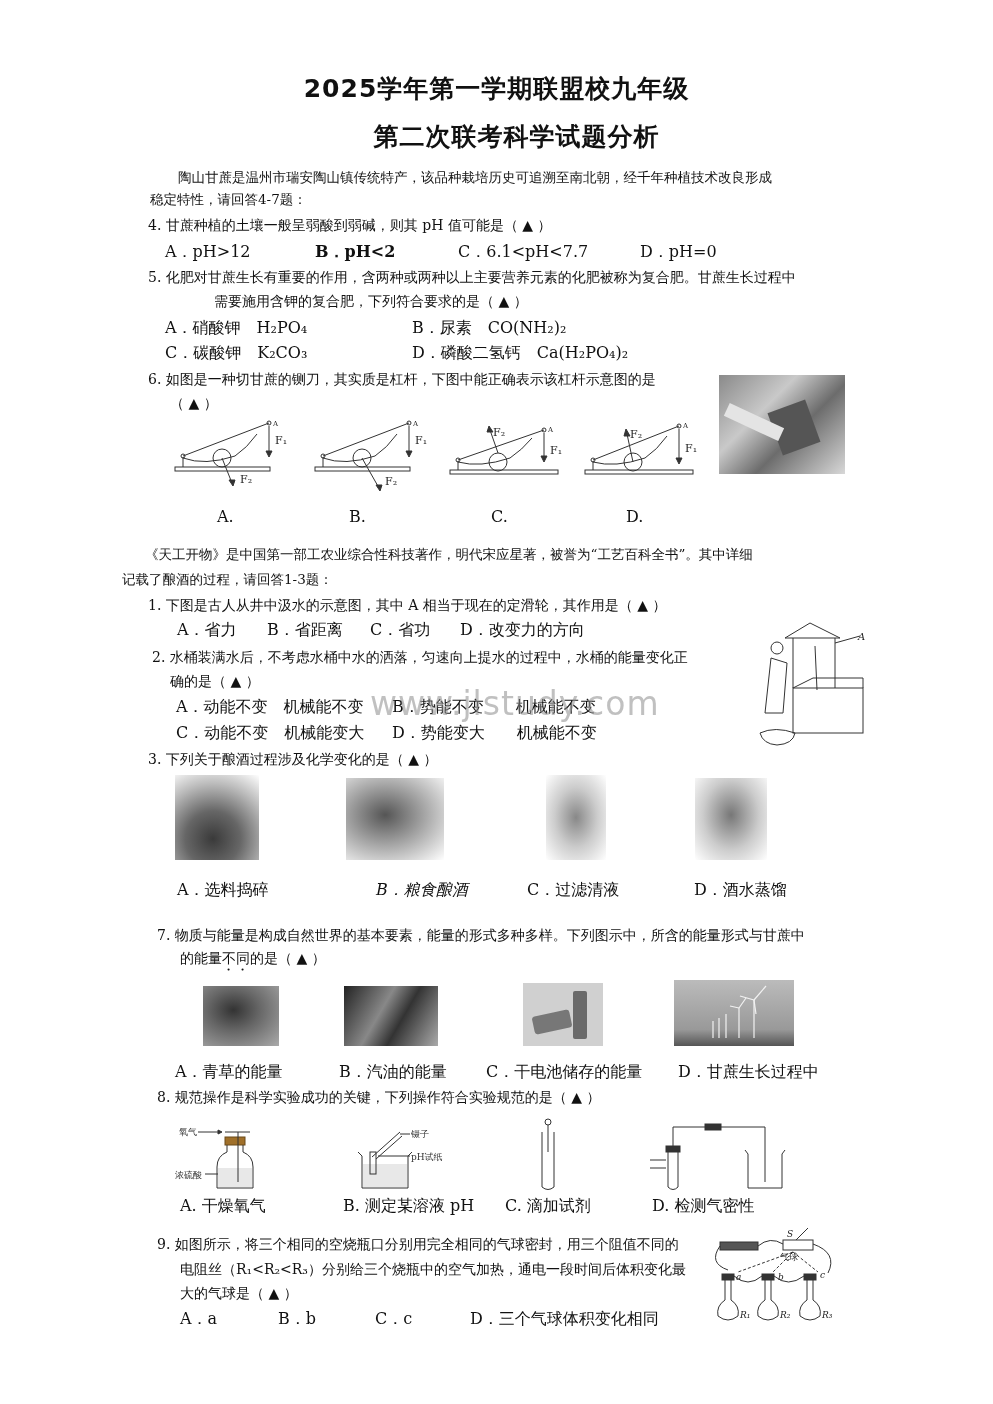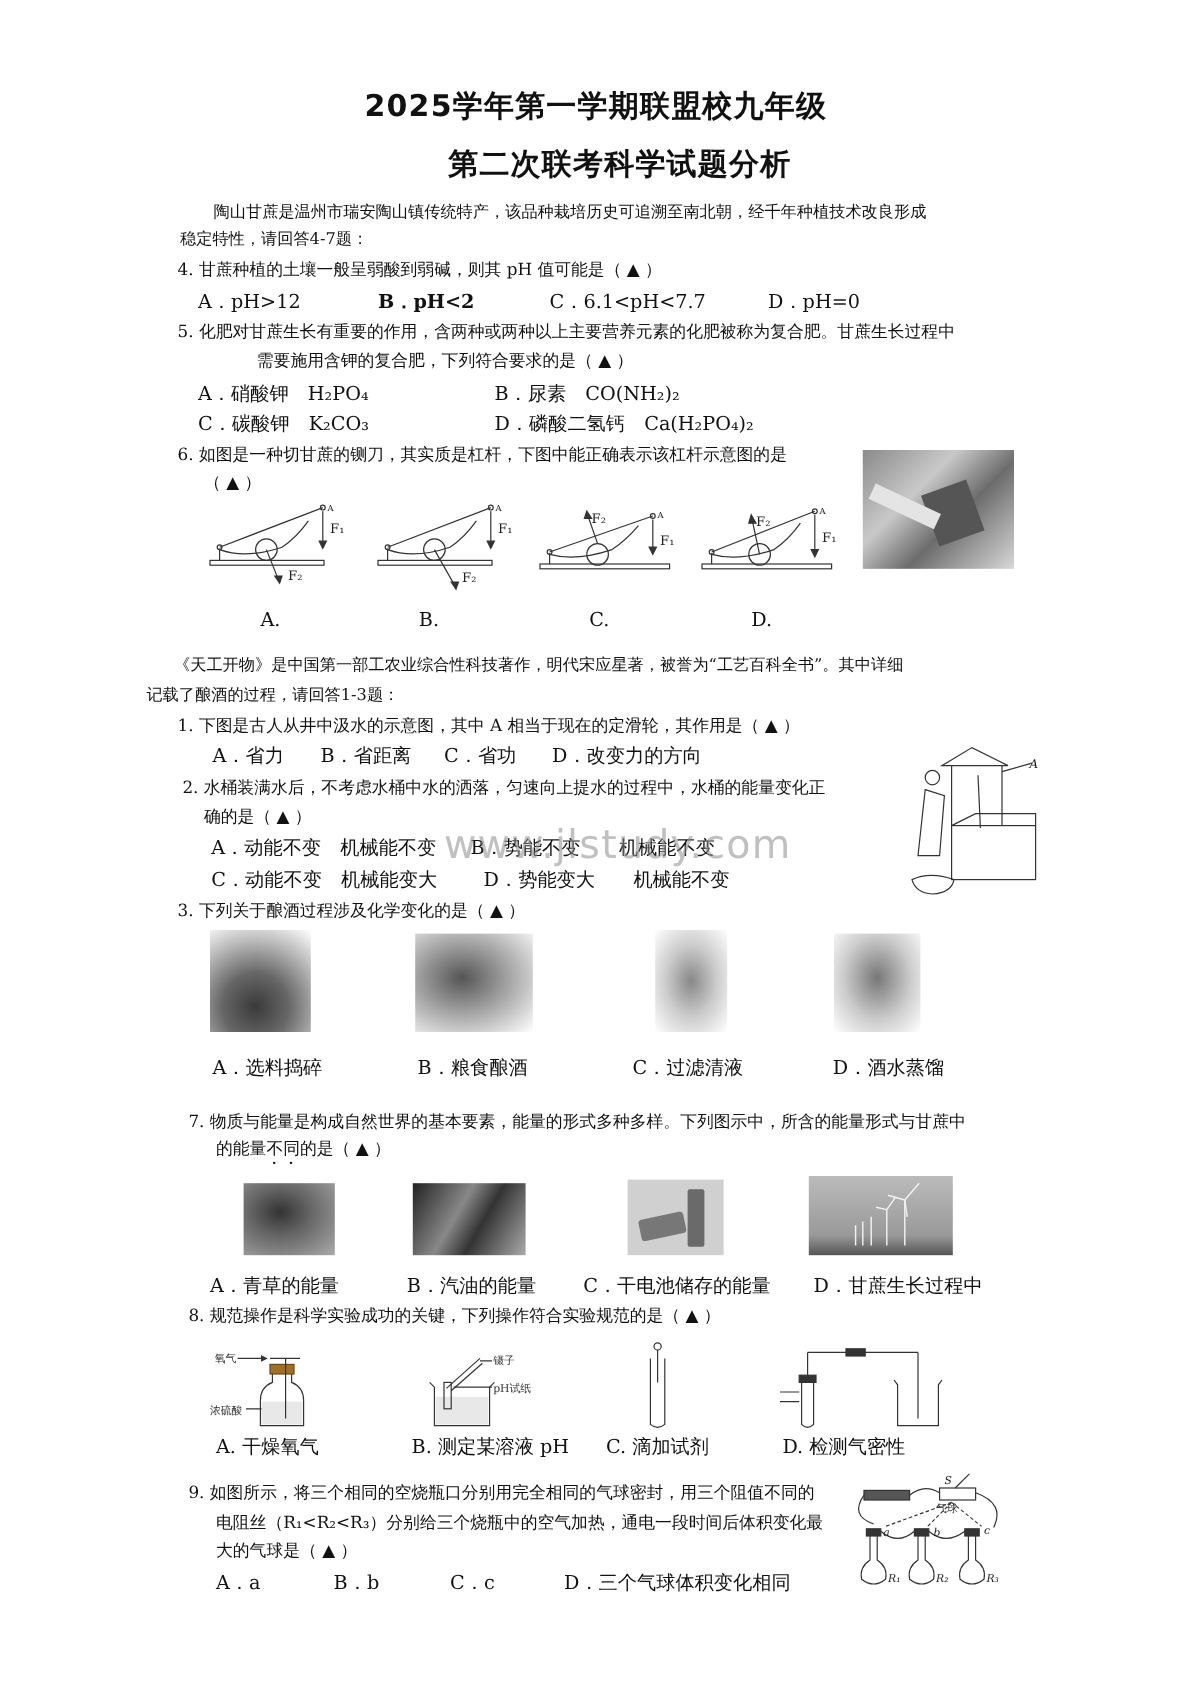--- a/index.html
+++ b/index.html
@@ -148,31 +148,31 @@
     <path d="M5 115 Q20 108 40 115 Q38 126 22 127 Q8 126 5 115 Z"></path>
   </g>
   <text x="103" y="22" font-family="DejaVu Serif, serif" font-size="10" font-style="italic" fill="#222">A</text>
 </svg>
 
 <div class="abs q" style="left:152px;top:644px;">2.  水桶装满水后，不考虑水桶中水的洒落，匀速向上提水的过程中，水桶的能量变化正</div>
 <div class="abs q" style="left:170px;top:668px;">确的是（ ▲ ）</div>
 <div class="abs opt" style="left:176px;top:697px;">A．动能不变　机械能不变</div>
 <div class="abs opt" style="left:392px;top:697px;">B．势能不变　　机械能不变</div>
 <div class="abs opt" style="left:176px;top:723px;">C．动能不变　机械能变大</div>
-<div class="abs opt" style="left:392px;top:723px;margin-left:11px;">D．势能变大　　机械能不变</div>
+<div class="abs opt" style="left:392px;top:723px;">D．势能变大　　机械能不变</div>
 
 <div class="abs watermark" style="left:370px;top:684px;">www.jlstudy.com</div>
 
 <div class="abs q" style="left:148px;top:746px;">3.  下列关于酿酒过程涉及化学变化的是（ ▲ ）</div>
 <div class="img" style="left:175px;top:775px;width:84px;height:85px;background:radial-gradient(circle at 45% 75%,#3a3a3a 0%,#666 35%,#bbb 70%,#fff 100%);"></div>
 <div class="img" style="left:346px;top:778px;width:98px;height:82px;background:radial-gradient(ellipse at 40% 45%,#555 0%,#999 40%,#ddd 80%,#fff 100%);"></div>
 <div class="img" style="left:546px;top:775px;width:60px;height:85px;background:radial-gradient(ellipse at 50% 50%,#888 0%,#ccc 50%,#fff 100%);"></div>
 <div class="img" style="left:695px;top:778px;width:72px;height:82px;background:radial-gradient(ellipse at 50% 45%,#777 0%,#ccc 55%,#fff 100%);"></div>
 <div class="abs opt" style="left:177px;top:880px;">A．选料捣碎</div>
-<div class="abs opt" style="left:348px;top:880px;">B．粮食酿酒</div>
+<div class="abs opt" style="left:376px;top:880px;font-style:italic;">B．粮食酿酒</div>
 <div class="abs opt" style="left:527px;top:880px;">C．过滤清液</div>
 <div class="abs opt" style="left:694px;top:880px;">D．酒水蒸馏</div>
 
 <div class="abs q" style="left:157px;top:922px;">7.  物质与能量是构成自然世界的基本要素，能量的形式多种多样。下列图示中，所含的能量形式与甘蔗中</div>
 <div class="abs q" style="left:180px;top:945px;">
   <span>的能量</span><span style="text-emphasis:dot;-webkit-text-emphasis:dot;text-emphasis-position:under;-webkit-text-emphasis-position:under;">不同</span><span>的是（ ▲ ）</span>
 </div>
 <div class="img" style="left:203px;top:986px;width:76px;height:60px;background:radial-gradient(ellipse at 40% 40%,#333 0%,#666 40%,#aaa 100%);"></div>
 <div class="img" style="left:344px;top:986px;width:94px;height:60px;background:linear-gradient(120deg,#222 0%,#888 40%,#333 60%,#aaa 100%);"></div>
 <div class="img" style="left:523px;top:983px;width:80px;height:63px;background:#d0d0d0;">

